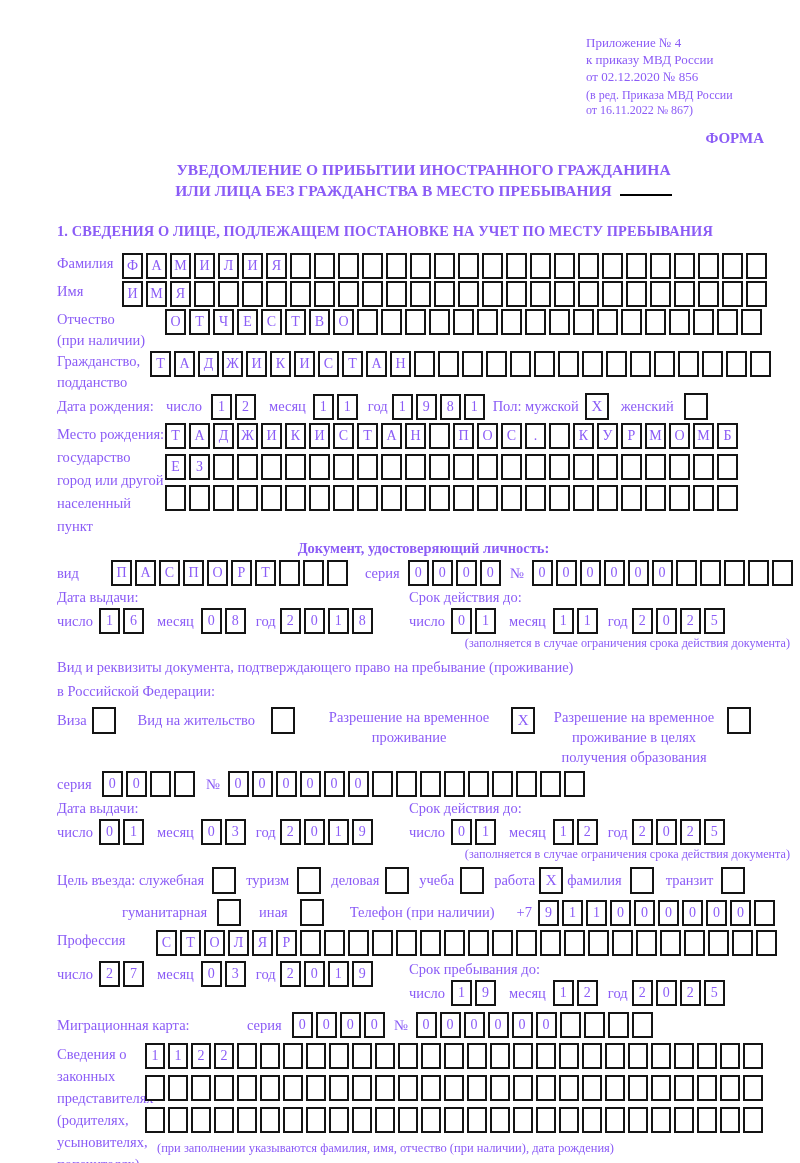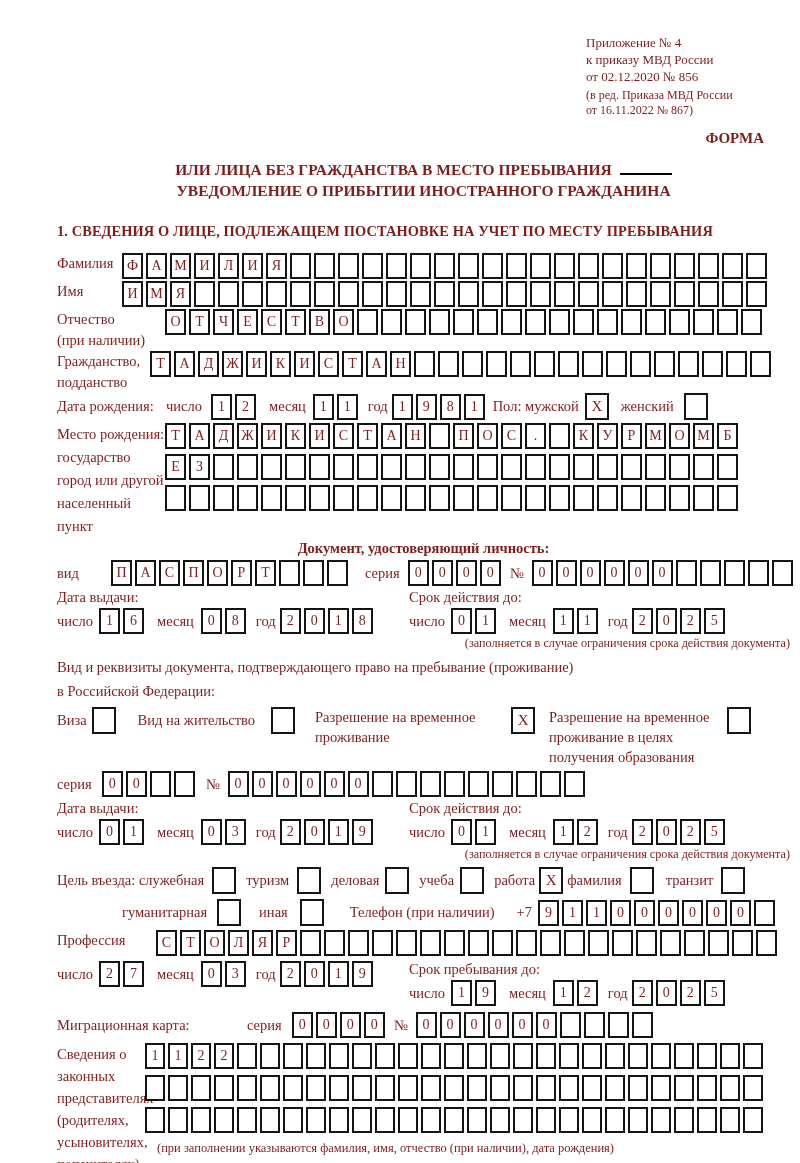--- a/index.html
+++ b/index.html
@@ -1,18 +1,18 @@
 <!DOCTYPE html>
 <html><head>
 <meta charset="utf-8">
 <style>
   html,body{margin:0;padding:0;background:#fff;}
   .page{
     width:800px;height:1163px;box-sizing:border-box;overflow:hidden;
-    background:#ffffff;color:#7f1d1d;
+    background:#ffffff;color:#8b5cf6;
     font-family:"Liberation Serif","DejaVu Serif",serif;
     font-size:14.5px;
     padding:34px 10px 0 57px;
     position:relative;
   }
   .hdr{margin-left:auto;width:176px;margin-right:28px;}
   .hdr .h-main{font-size:13px;line-height:17px;}
   .hdr .h-sub{font-size:12px;line-height:15px;margin-top:3px;}
   .forma{font-weight:bold;font-size:15px;text-align:right;padding-right:26px;margin-top:12px;font-family:Liberation Serif, serif;}
   .title{text-align:center;font-weight:bold;font-size:15.5px;line-height:21px;margin-top:12px;}
@@ -33,21 +33,21 @@
     display:inline-flex;align-items:center;justify-content:center;
     font-size:15px;flex-shrink:0;background:#fff;
   }
   .dochead{text-align:center;font-weight:bold;font-size:14.5px;margin-top:2px;}
   .datepair{display:flex;margin-top:3px;}
   .dp-col{width:352px;flex-shrink:0;}
   .dp-col2{flex:1;}
   .dp-head{text-align:left;font-size:14.5px;line-height:17px;margin-bottom:2px;}
   .dp-note{text-align:right;font-size:12.2px;line-height:15px;margin-top:2px;white-space:nowrap;}
   .para{line-height:24px;font-size:14.5px;}
-  .ctr{line-height:20px;}
+  .ctr{text-align:center;line-height:20px;}
   .mlab{margin:0 7px 0 10px;}
 </style>
 </head>
 <body>
 
 <div class="page">
 
   <div class="hdr">
     <div class="h-main">
       <div>Приложение № 4</div>
@@ -55,22 +55,22 @@
       <div>от 02.12.2020 № 856</div>
     </div>
     <div class="h-sub">
       <div>(в ред. Приказа МВД России</div>
       <div>от 16.11.2022 № 867)</div>
     </div>
   </div>
   <div class="forma">ФОРМА</div>
 
   <div class="title">
+    <div>УВЕДОМЛЕНИЕ О ПРИБЫТИИ ИНОСТРАННОГО ГРАЖДАНИНА</div>
     <div><span>ИЛИ ЛИЦА БЕЗ ГРАЖДАНСТВА В МЕСТО ПРЕБЫВАНИЯ</span><span class="uline"></span></div>
-    <div>УВЕДОМЛЕНИЕ О ПРИБЫТИИ ИНОСТРАННОГО ГРАЖДАНИНА</div>
   </div>
 
   <div class="sect">1. СВЕДЕНИЯ О ЛИЦЕ, ПОДЛЕЖАЩЕМ ПОСТАНОВКЕ НА УЧЕТ ПО МЕСТУ ПРЕБЫВАНИЯ</div>
 
   <div class="frow" style="margin-top:13px">
     <div class="flabel" style="width:65px">Фамилия</div>
     <div class="grid">
         <span class="cell">Ф</span>
         <span class="cell">А</span>
         <span class="cell">М</span>

